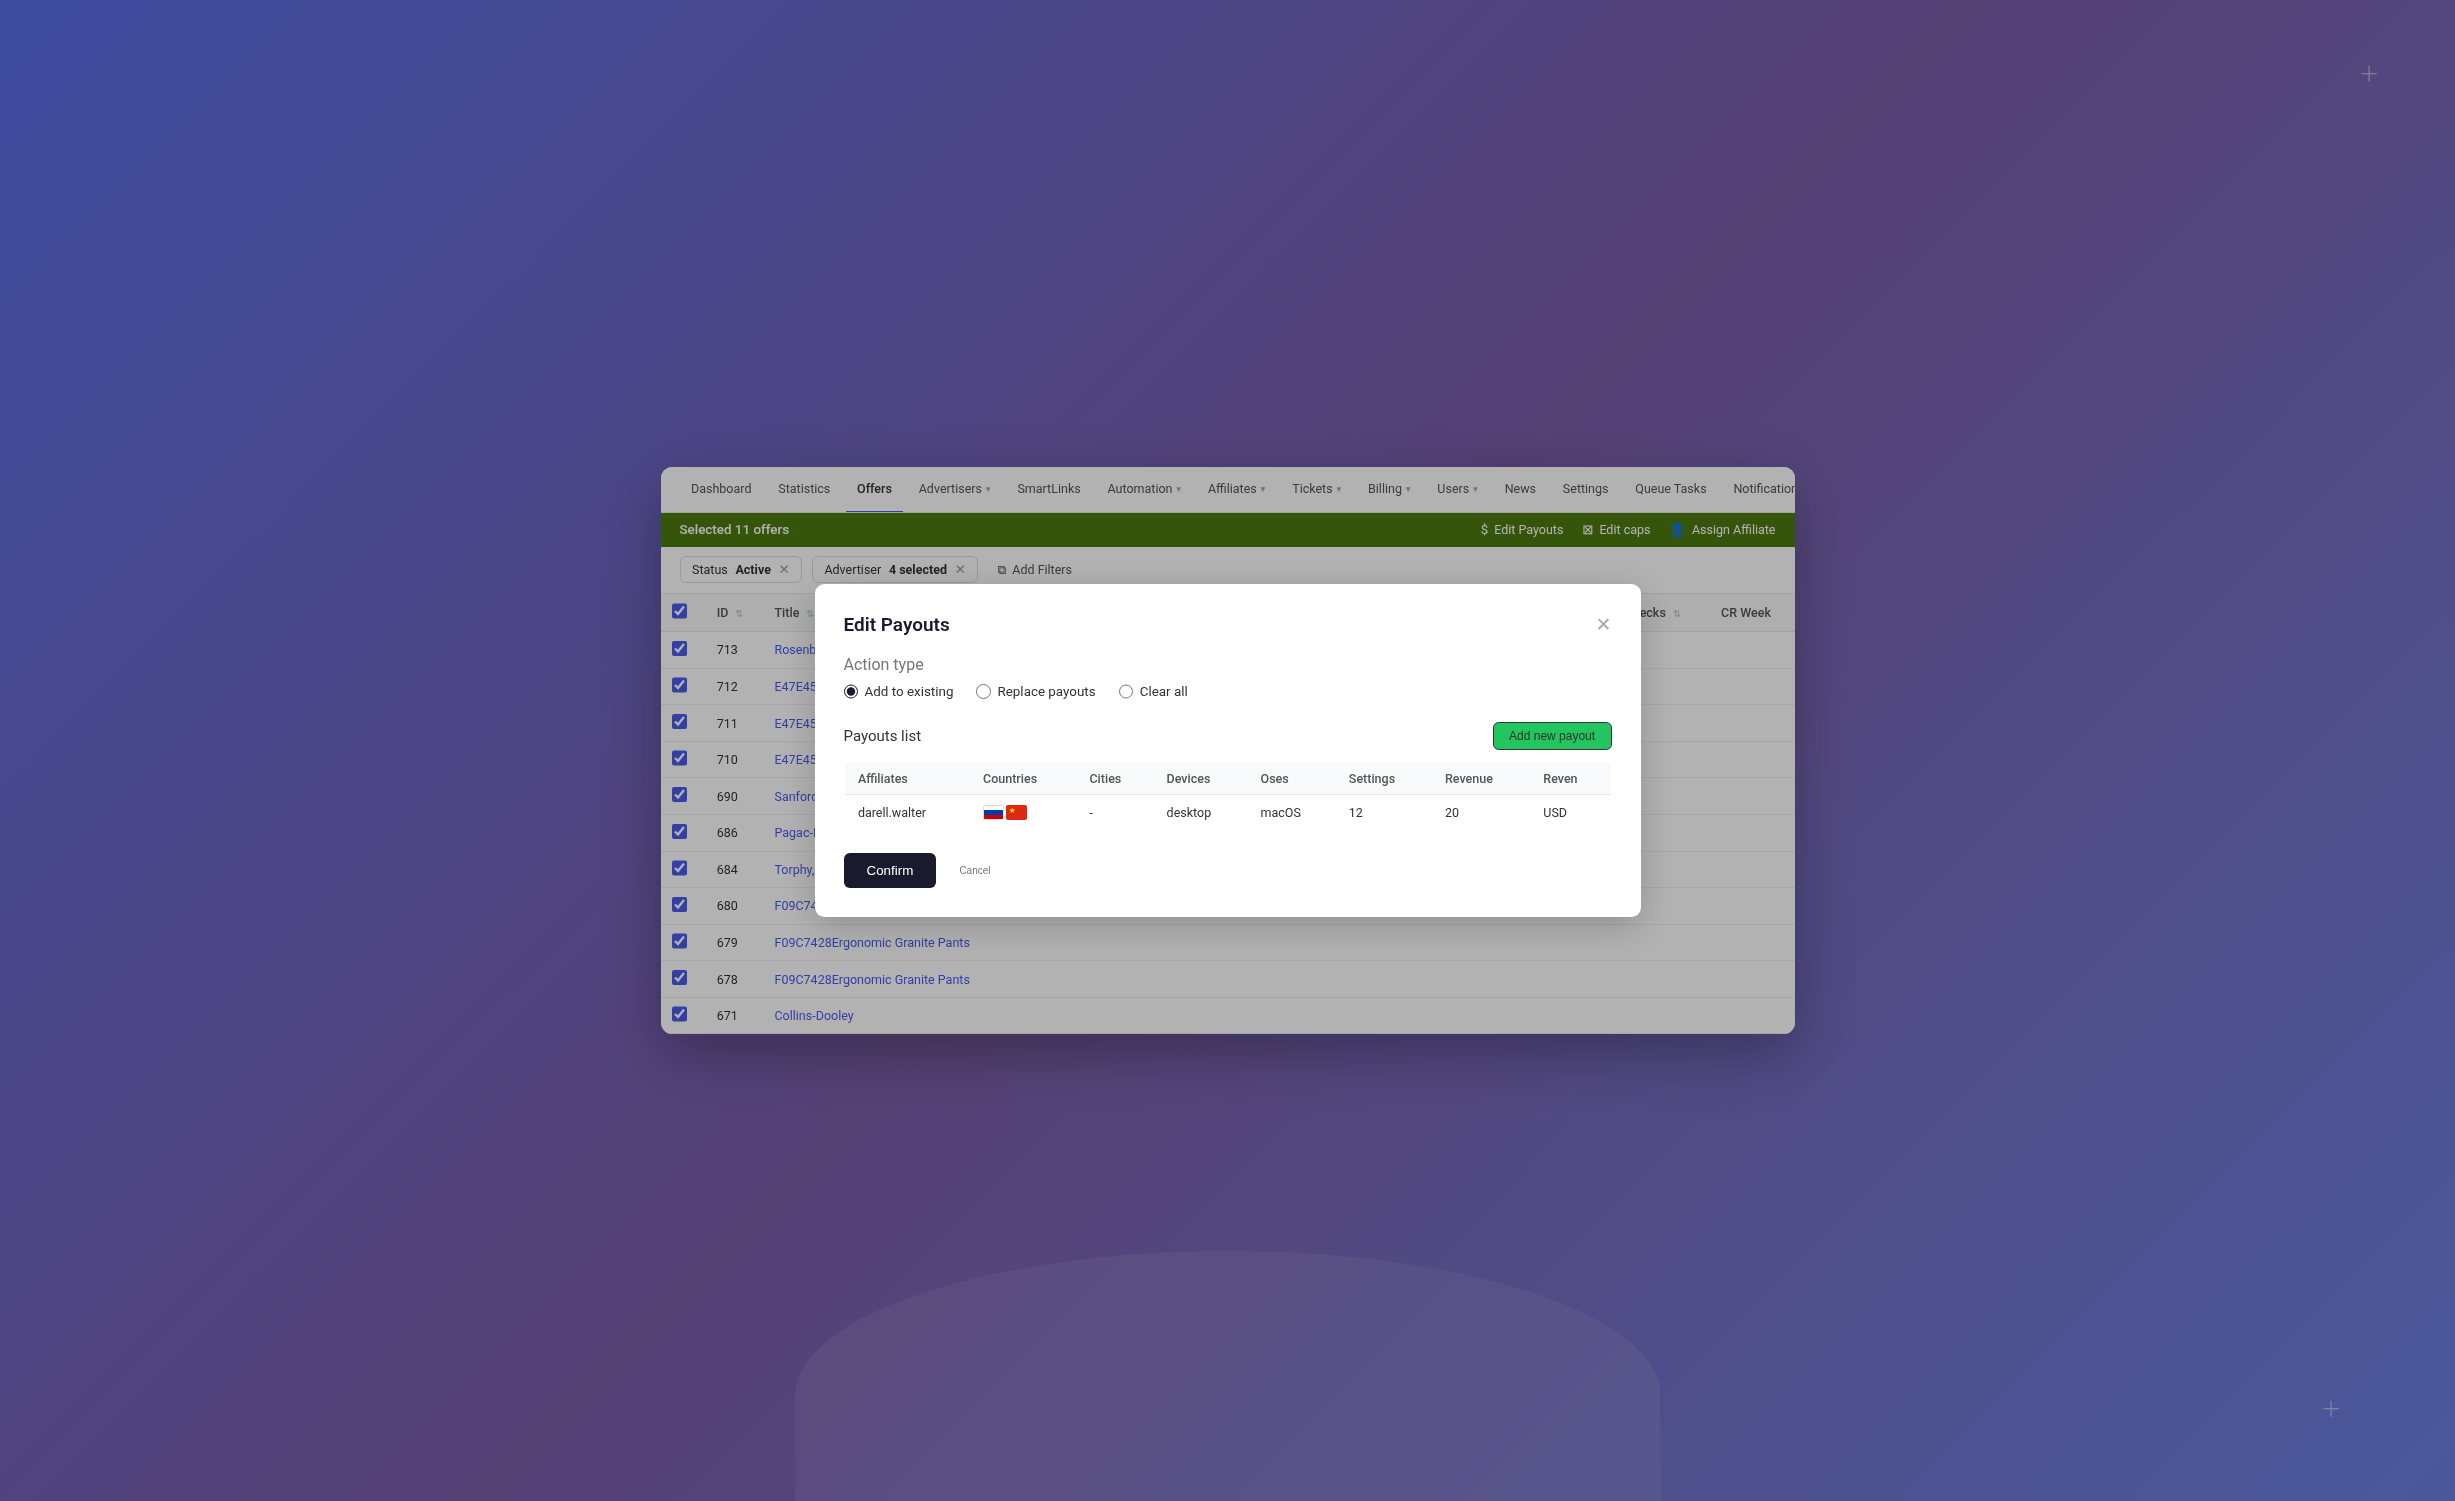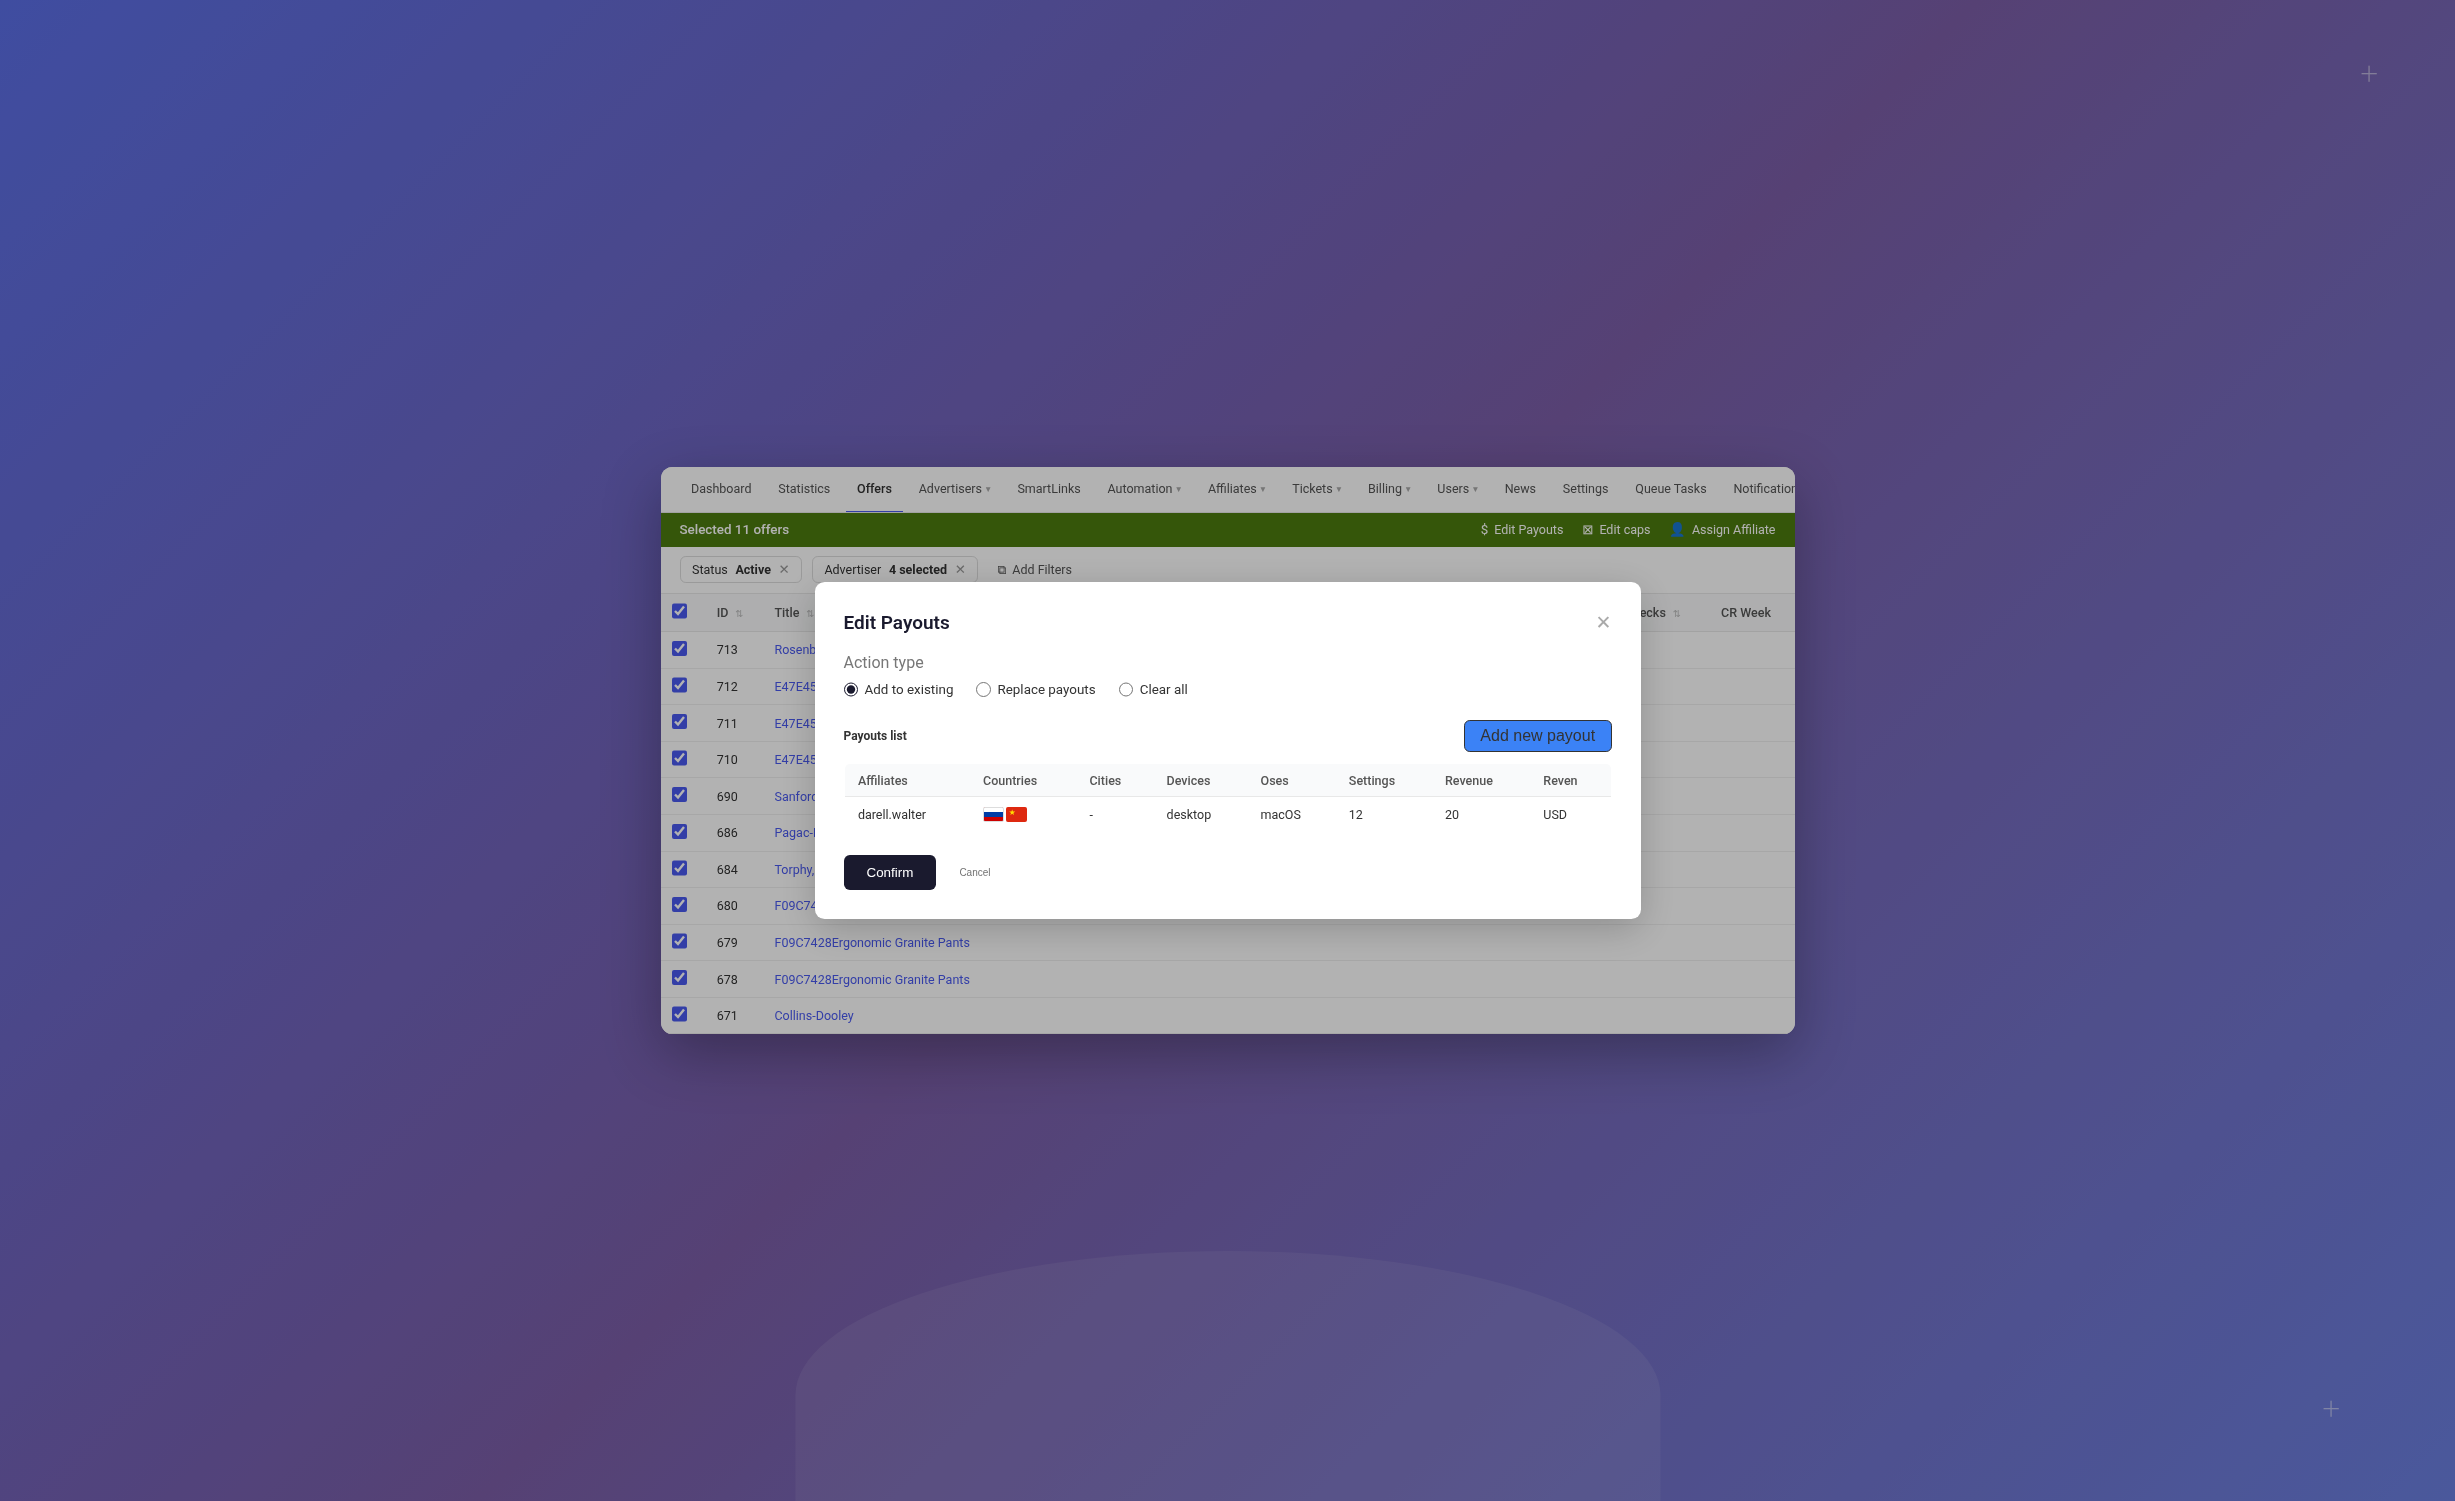--- a/index.html
+++ b/index.html
@@ -240,30 +240,30 @@
       width: 14.4px;
       height: 14.4px;
     }
     .payouts-header {
       display: flex;
       align-items: center;
       justify-content: space-between;
       margin-bottom: 11.5px;
     }
     .payouts-title {
-      font-size: 12px;
-      font-weight: 700;
+      font-size: 15px;
+      font-weight: 400;
       color: #333;
     }
     .add-payout-btn {
       border: 1px solid #333;
-      background: #3b82f6;
+      background: #22c55e;
       padding: 5.8px 15.4px;
       border-radius: 5.8px;
-      font-size: 16px;
+      font-size: 12px;
       cursor: pointer;
       color: #333;
       margin-left: 24px;
     }
     .payouts-table {
       width: 100%;
       border-collapse: collapse;
       font-size: 12.5px;
       border: 1px solid #e8e8e8;
       border-radius: 5.8px;

